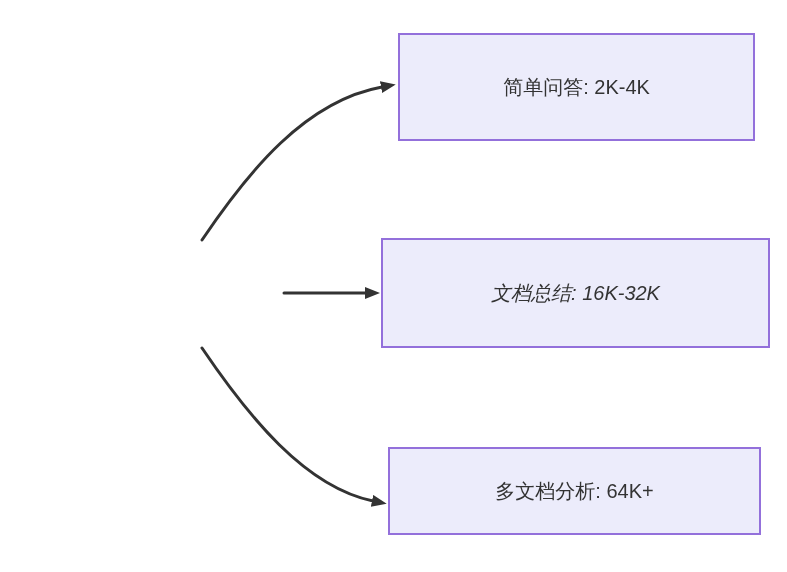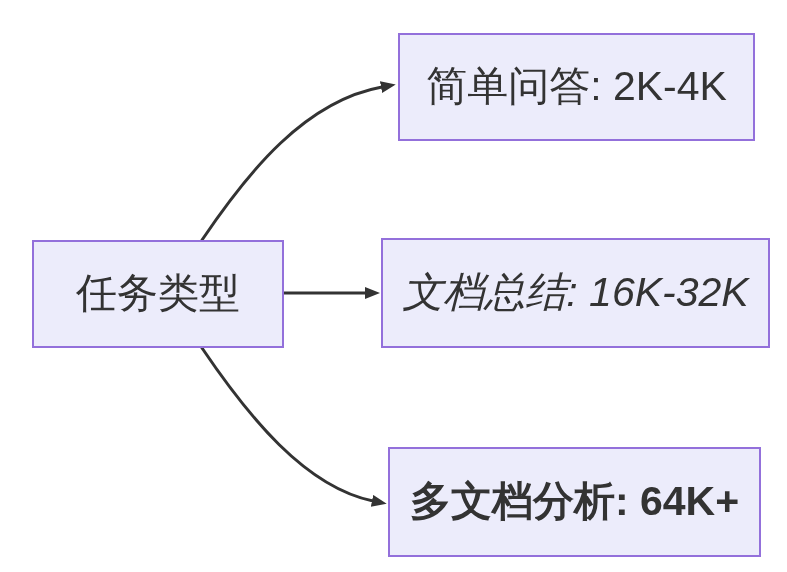--- a/index.html
+++ b/index.html
@@ -27,29 +27,29 @@
     width: 787px; height: 572px;
   }
   .node {
     position: absolute;
     display: flex;
     align-items: center;
     justify-content: center;
     background: var(--node-fill);
     border: 2px solid var(--node-border);
     color: var(--text);
-    font-size: 41px;
+    font-size: 20px;
     line-height: 1.2;
     text-align: center;
     white-space: nowrap;
   }
   .node-root   { left: 32px;  top: 240px; width: 252px; height: 108px; }
   .node-top    { left: 398px; top: 33px;  width: 357px; height: 108px; }
   .node-mid    { left: 381px; top: 238px; width: 389px; height: 110px; font-style: italic; }
-  .node-bottom { left: 388px; top: 447px; width: 373px; height: 110px; font-weight: bold; }
+  .node-bottom { left: 388px; top: 447px; width: 373px; height: 88px; }
   .edge-path {
     fill: none;
     stroke: var(--edge);
     stroke-width: 3px;
     stroke-linecap: round;
   }
   .arrowhead { fill: var(--edge); }
 </style>
 </head>
 <body>
@@ -60,23 +60,20 @@
     <defs>
       <marker id="arrow" markerUnits="userSpaceOnUse" markerWidth="17" markerHeight="14" refX="1" refY="6" orient="auto">
         <path class="arrowhead" d="M0,0 L15,6 L0,12 Z"></path>
       </marker>
     </defs>
     <path class="edge-path" d="M202,240 C248,172 305,101 382,87" marker-end="url(#arrow)"></path>
     <path class="edge-path" d="M284,293 L366,293" marker-end="url(#arrow)"></path>
     <path class="edge-path" d="M202,348 C248,416 305,487 373,501" marker-end="url(#arrow)"></path>
   </svg>
 
-  <div class="node node-root">
-    <span>任务类型</span>
-  </div>
 
   <div class="node node-top">
     <span>简单问答: 2K-4K</span>
   </div>
 
   <div class="node node-mid">
     <span>文档总结: 16K-32K</span>
   </div>
 
   <div class="node node-bottom">

